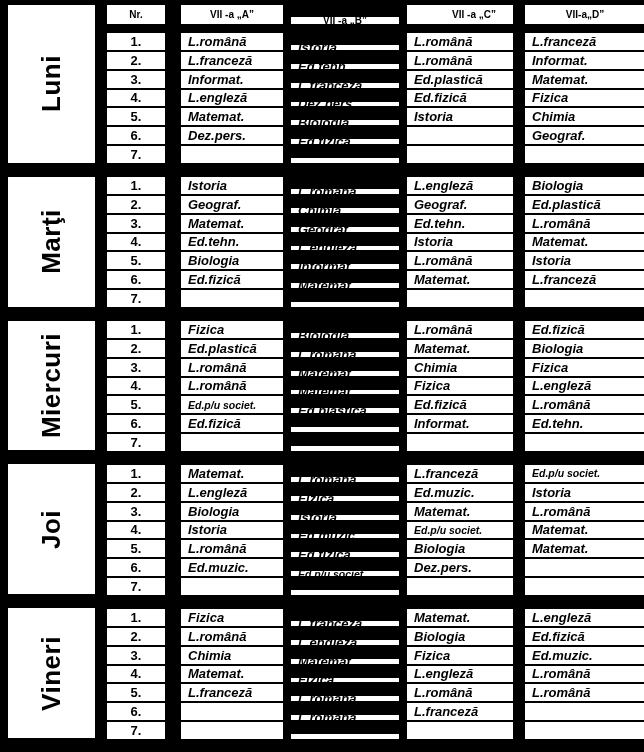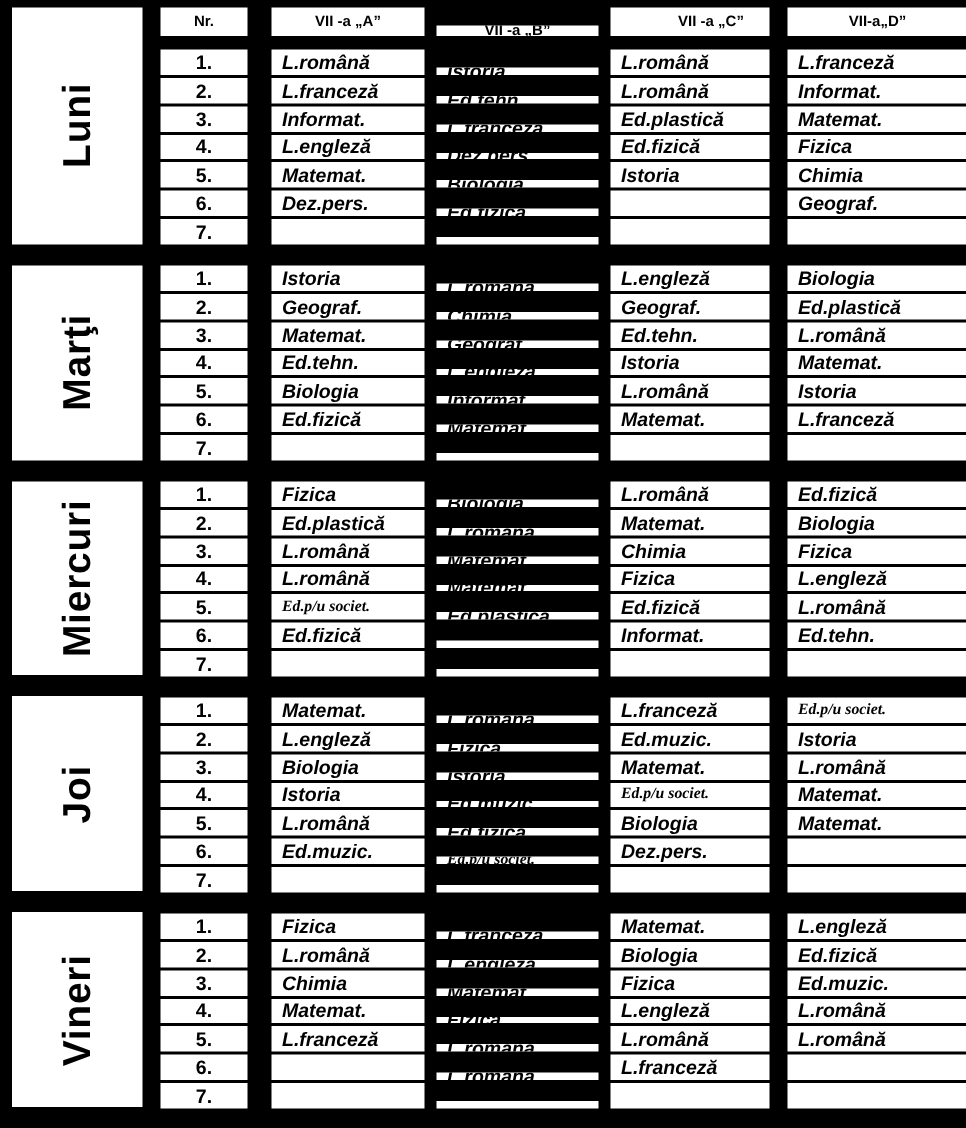--- a/index.html
+++ b/index.html
@@ -87,21 +87,21 @@
     justify-content: center;
     font-weight: bold;
     font-size: 13px;
   }
   .subj {
     font-weight: bold;
     font-style: italic;
     font-size: 13px;
     padding-left: 7px;
   }
-  .subj.small { font-size: 10.5px; font-family: Liberation Serif, serif; }
+  .subj.small { font-size: 10.5px; }
 </style>
 </head>
 <body>
 
 <div class="page">
   <div class="left-col" id="day-col">
       <div class="day-box tall">
     <div class="day-label">Luni</div>
   </div>
       <div class="day-box">

